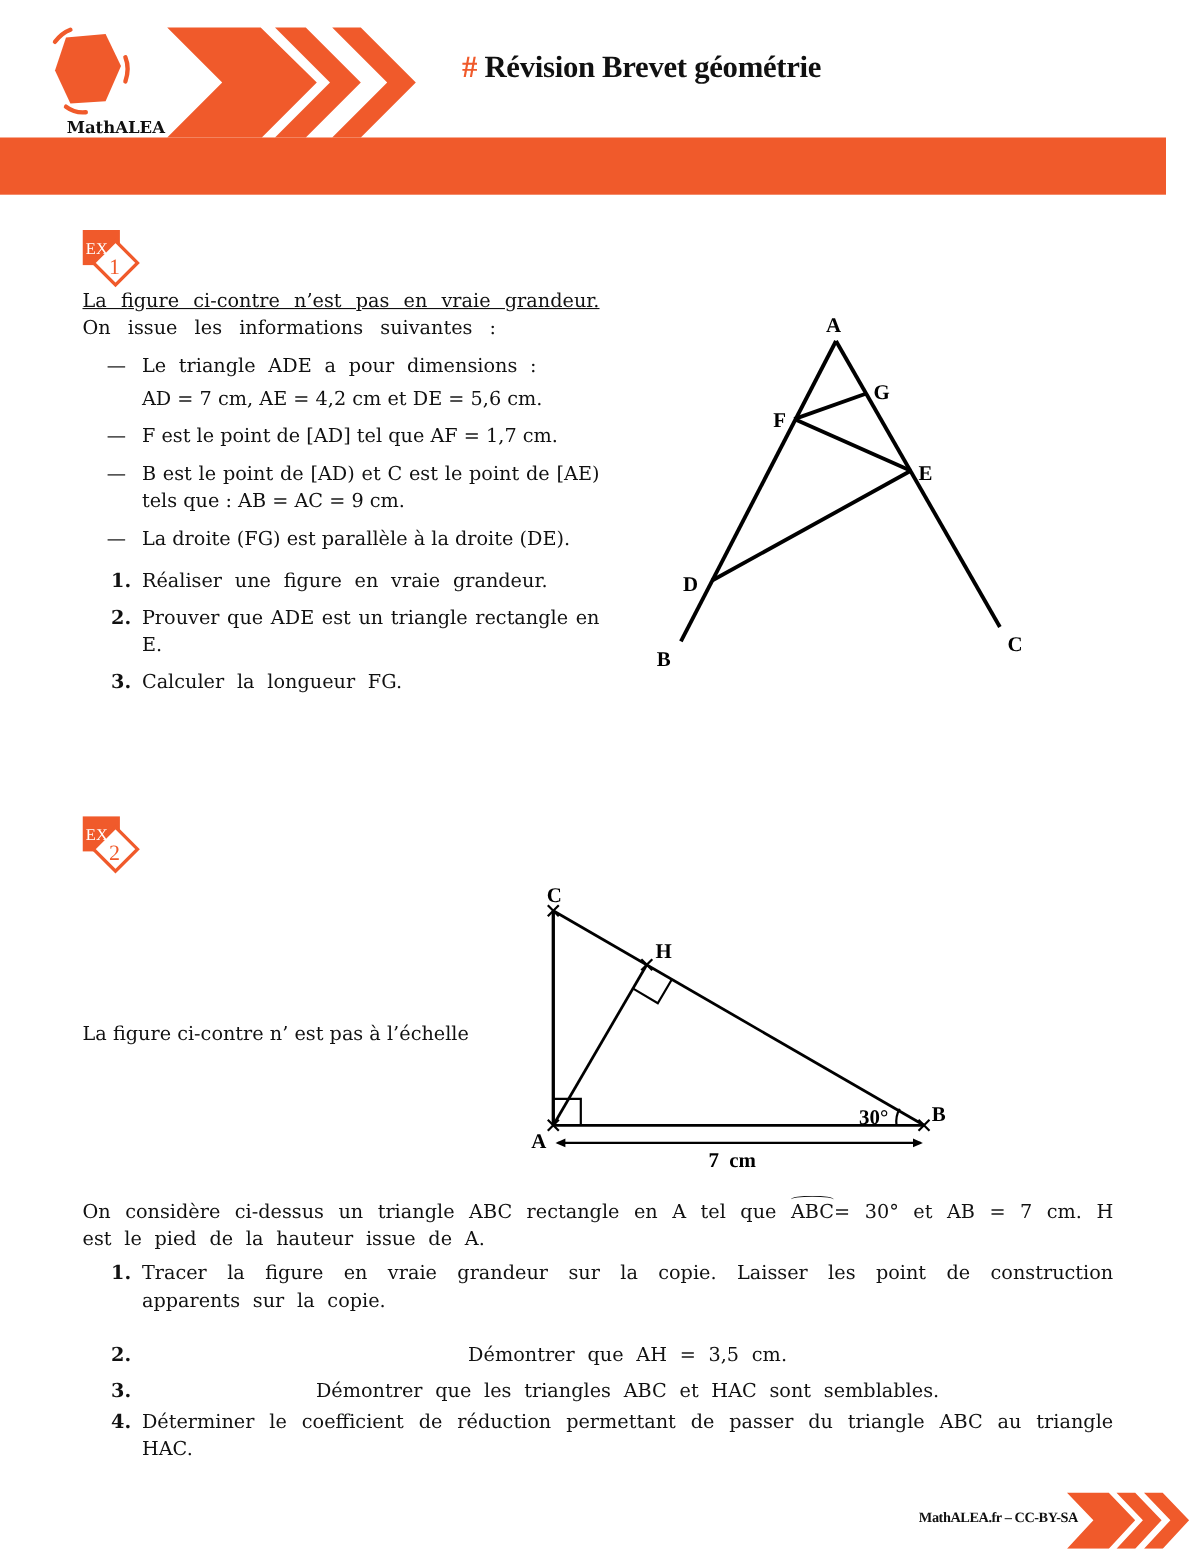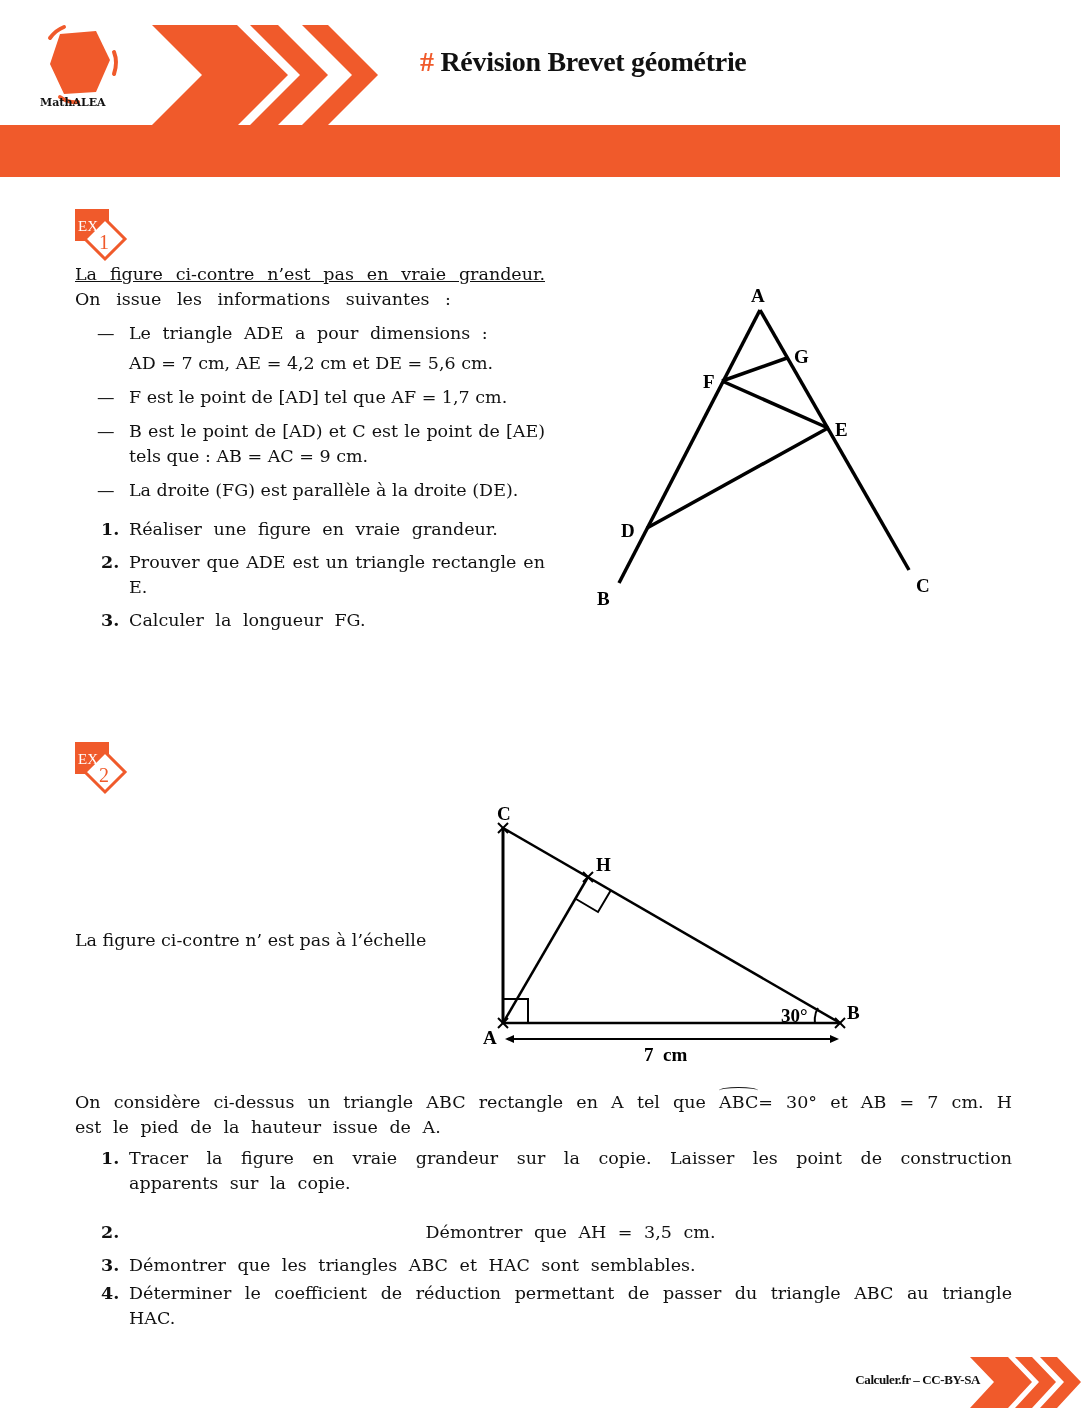--- a/index.html
+++ b/index.html
@@ -1,21 +1,21 @@
 <!DOCTYPE html>
 <html><head>
   <meta charset="utf-8">
   <style>
     html, body { margin: 0; padding: 0; background: #ffffff; }
     body { width: 1088px; height: 1408px; position: relative; overflow: hidden;
            font-family: "DejaVu Serif", "Liberation Serif", serif; color: #111; }
     .abs { position: absolute; }
     .header-bar { left: 0; top: 125px; width: 1060px; height: 52px; background: #f05a2b; }
-    .logo-text { left: 40px; top: 96px; width: 110px; text-align: left;
-                 font-family: "DejaVu Serif", serif; font-weight: bold; font-size: 11px; }
+    .logo-text { left: 40px; top: 107px; width: 110px; text-align: right;
+                 font-family: "DejaVu Serif", serif; font-weight: bold; font-size: 15px; }
     .title { left: 420px; top: 46px; font-family: "Liberation Serif", serif; font-weight: bold;
              font-size: 28px; letter-spacing: -0.3px; white-space: nowrap; }
     .title .hash { color: #f05a2b; }
     .ex-badge { width: 60px; height: 60px; }
     .body-text { font-family: "DejaVu Serif", serif; font-size: 17.5px; line-height: 25px;
                  text-align: justify; }
     .dash-item { position: relative; padding-left: 54px; margin: 9px 0 8px 0; }
     .dash-item .mark { position: absolute; left: 22px; top: 0; }
     .num-item { position: relative; padding-left: 54px; margin: 8px 0; }
     .num-item .mark { position: absolute; left: 26px; top: 0; font-weight: bold; }
@@ -171,27 +171,27 @@
     <div class="num-item" style="margin-top:6px;">
       <span class="mark">1.</span>
       <div style="word-spacing:6px;">Tracer la figure en vraie grandeur sur la copie. Laisser les point de construction apparents sur la copie.</div>
     </div>
     <div class="num-item">
       <span class="mark">2.</span>
       <div style="word-spacing:6px;text-align:center;margin-top:24px;">Démontrer que AH = 3,5 cm.</div>
     </div>
     <div class="num-item" style="margin:3px 0;">
       <span class="mark">3.</span>
-      <div style="word-spacing:6px;text-align:left;">Démontrer que les triangles ABC et HAC sont semblables.</div>
+      <div style="word-spacing:6px;text-align:center;">Démontrer que les triangles ABC et HAC sont semblables.</div>
     </div>
     <div class="num-item" style="margin:3px 0;">
       <span class="mark">4.</span>
       <div style="word-spacing:6px;">Déterminer le coefficient de réduction permettant de passer du triangle ABC au triangle HAC.</div>
     </div>
   </div>
 </div>
 
-<div class="abs footer-text">Calculer.fr – CC-BY-SA</div>
+<div class="abs footer-text">MathALEA.fr – CC-BY-SA</div>
 <svg class="abs" style="left:970px;top:1355px;" width="118" height="53" viewBox="0 0 118 53">
   <polygon points="0,2 38,2 62,27 38,53 0,53 24,27" fill="#f05a2b"></polygon>
   <polygon points="45,2 62,2 86,27 62,53 45,53 69,27" fill="#f05a2b"></polygon>
   <polygon points="70,2 87,2 111,27 87,53 70,53 94,27" fill="#f05a2b"></polygon>
 </svg>
 
 </body></html>

